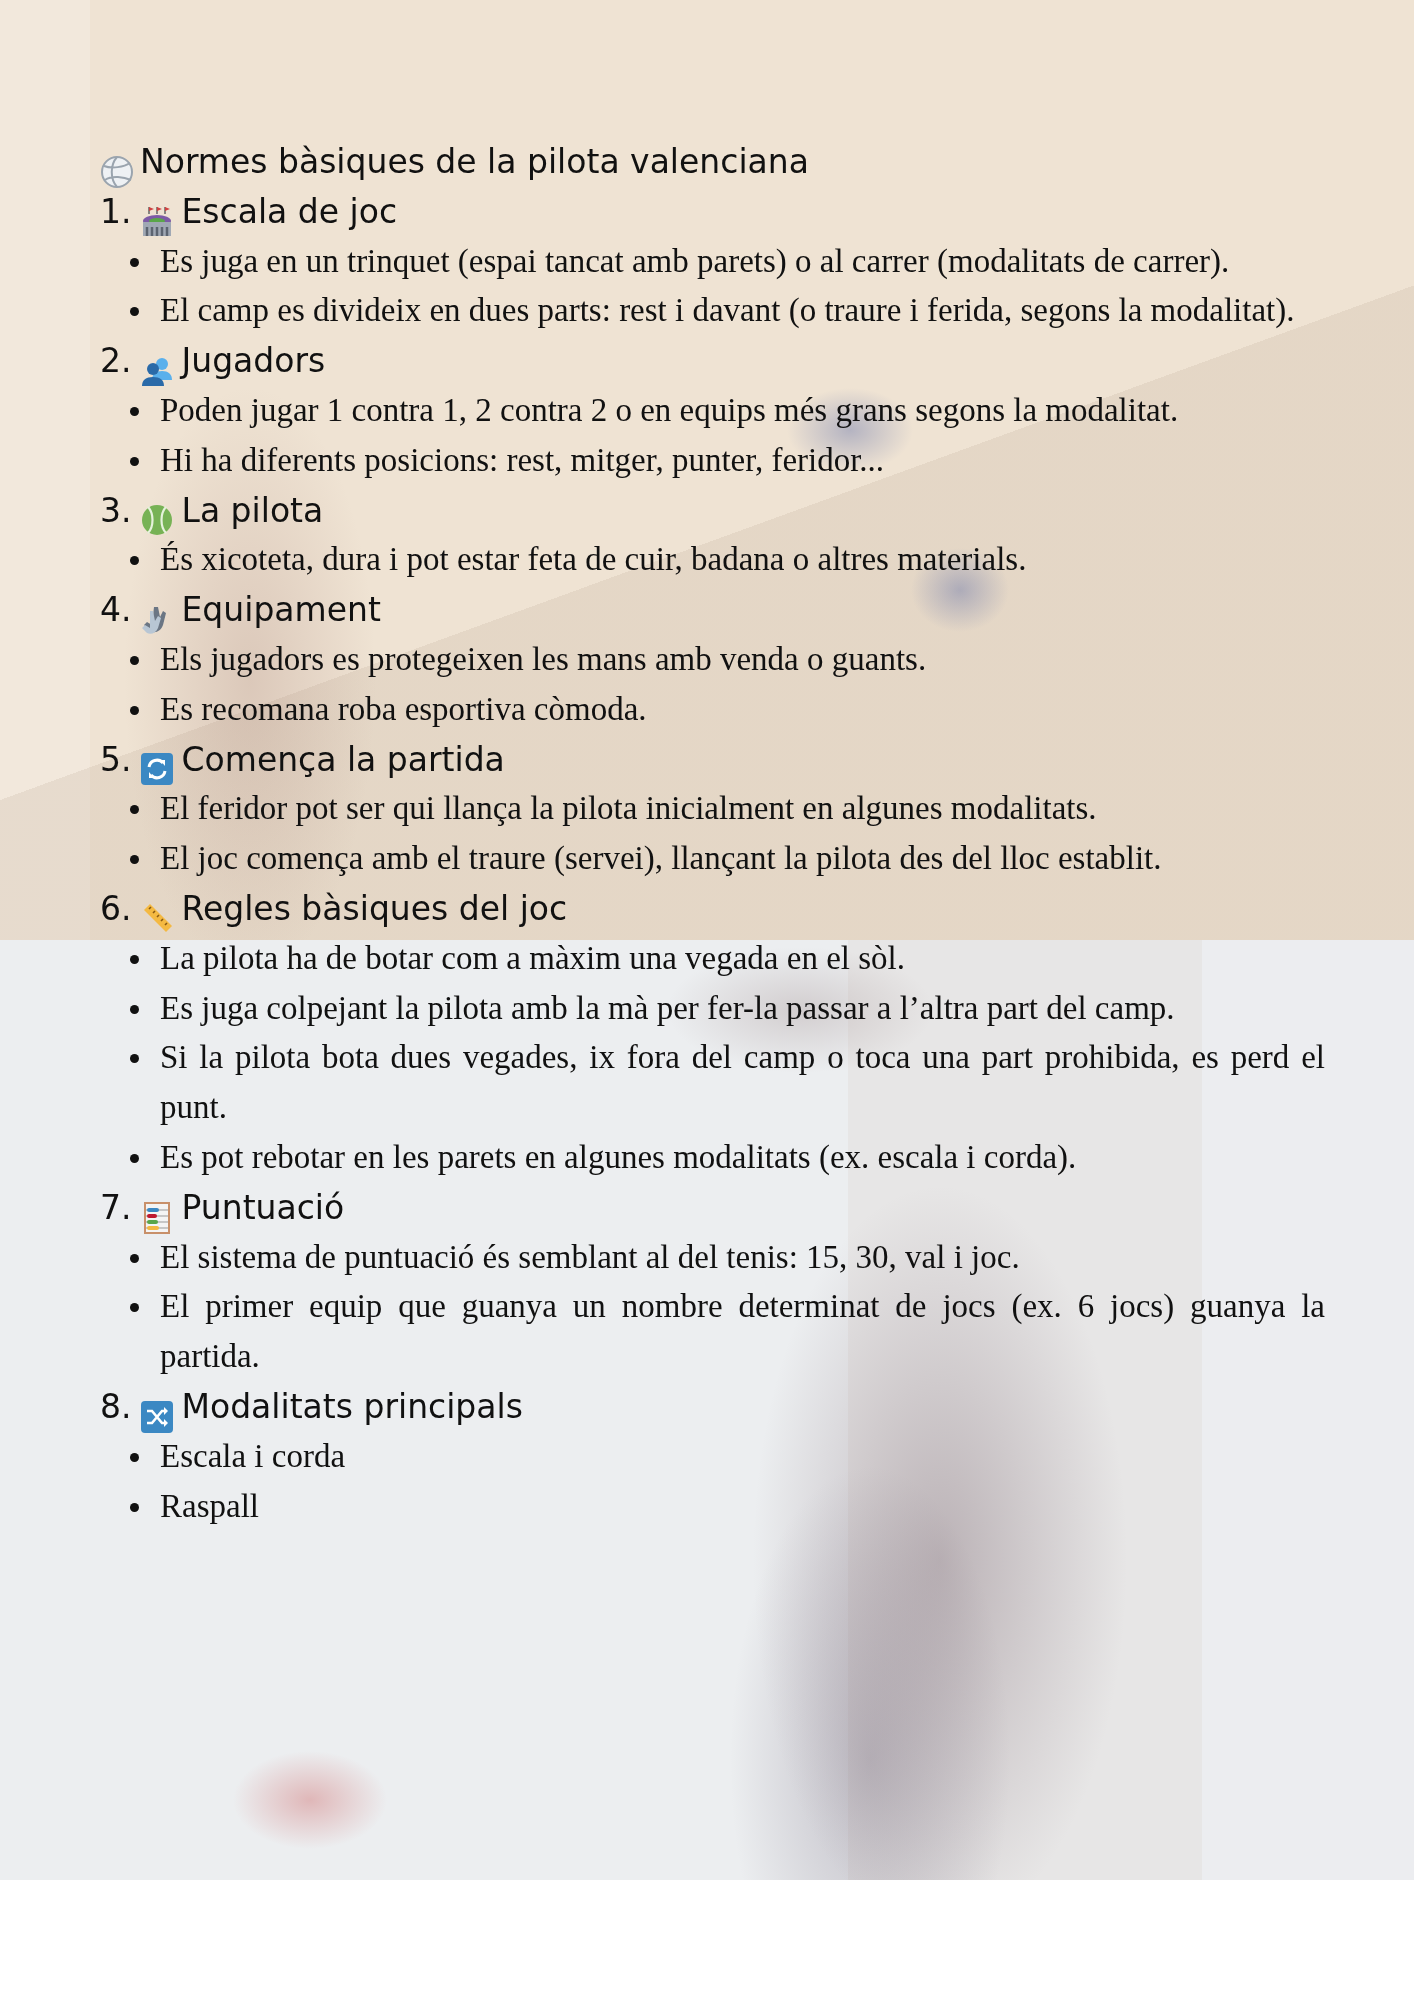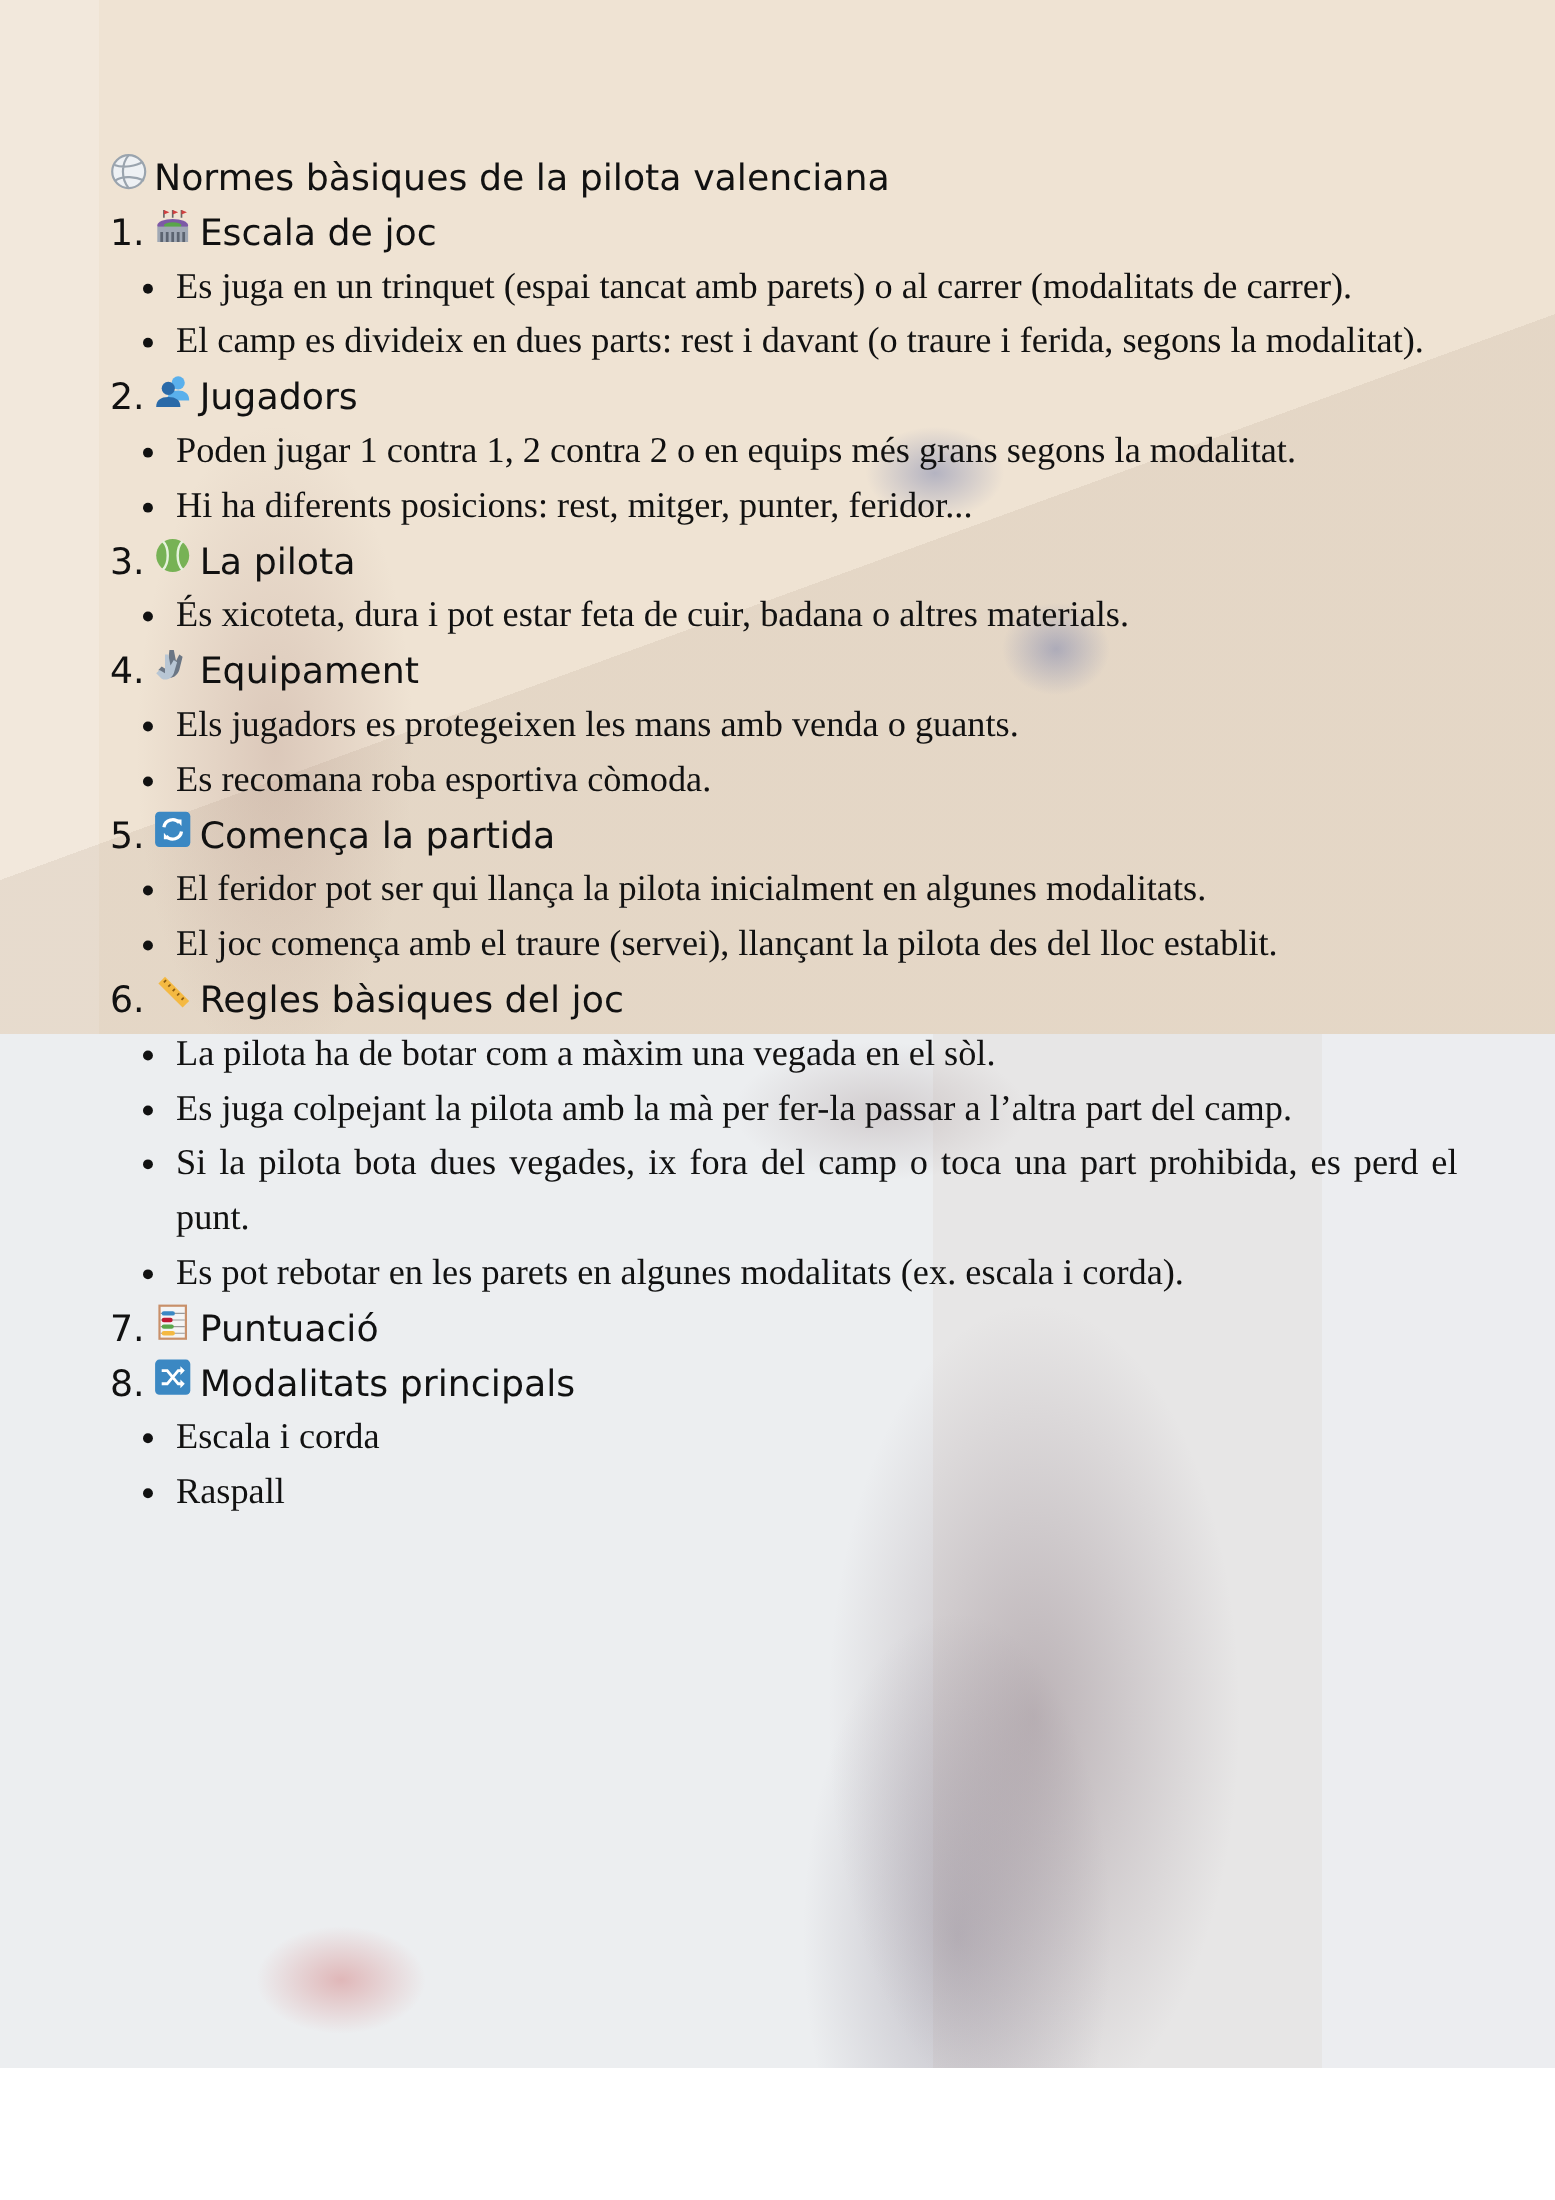--- a/index.html
+++ b/index.html
@@ -24,21 +24,21 @@
       radial-gradient(ellipse 260px 520px at 940px 620px, rgba(120,100,110,0.40), transparent 72%),
       radial-gradient(ellipse 200px 420px at 870px 820px, rgba(110,100,120,0.35), transparent 70%),
       radial-gradient(ellipse 190px 90px at 800px 70px, rgba(150,130,130,0.30), transparent 70%),
       radial-gradient(ellipse 110px 70px at 310px 860px, rgba(200,80,80,0.35), transparent 70%),
       linear-gradient(90deg, #eceef0 0 60%, #e7e6e6 60% 85%, #ecedf0 85% 100%);
   }
   .content {
     position: absolute; left: 100px; top: 137px; width: 1225px;
     font-size: 33px; line-height: 49.8px;
   }
-  .line { display: flex; align-items: flex-start; height: 49.8px; white-space: nowrap; }
+  .line { display: flex; align-items: flex-end; height: 49.8px; white-space: nowrap; }
   .num { width: auto; margin-right: 8px; }
   .icon {
     display: inline-block; width: 34px; height: 34px; margin-right: 8px;
     flex: 0 0 34px; position: relative;
   }
   .title-icon { margin-right: 6px; }
   ul { margin: 0; padding: 0; list-style: none; }
   li.bullet { position: relative; padding-left: 60px; text-align: justify; font-family: Liberation Serif, serif; }
   li.bullet::before {
     content: ""; position: absolute; left: 30px; top: 21px;
@@ -171,20 +171,24 @@
           <rect x="6" y="3" width="22" height="28" fill="#f4f4f4"></rect>
           <path d="M6 9h22M6 15h22M6 21h22M6 27h22" stroke="#999" stroke-width="1"></path>
           <rect x="7" y="7" width="12" height="4" rx="2" fill="#3b88c3"></rect>
           <rect x="7" y="13" width="10" height="4" rx="2" fill="#be1931"></rect>
           <rect x="7" y="19" width="11" height="4" rx="2" fill="#5aa64a"></rect>
           <rect x="7" y="25" width="12" height="4" rx="2" fill="#f4b942"></rect>
         </svg>
     </span>
     <span>Puntuació</span>
   </div>
+  <ul>
+    <li class="bullet">El sistema de puntuació és semblant al del tenis: 15, 30, val i joc.</li>
+    <li class="bullet">El primer equip que guanya un nombre determinat de jocs (ex. 6 jocs) guanya la partida.</li>
+  </ul>
 
   <div class="line">
     <span class="num">8.</span>
     <span class="icon">
       <svg width="34" height="34" viewBox="0 0 34 34">
           <rect x="1" y="1" width="32" height="32" rx="4" fill="#3b88c3"></rect>
           <path d="M7 11h5l10 12h4M7 23h5l10-12h4" fill="none" stroke="#fff" stroke-width="2.6"></path>
           <path d="M24 7l4 4-4 4zM24 19l4 4-4 4z" fill="#fff"></path>
         </svg>
     </span>

